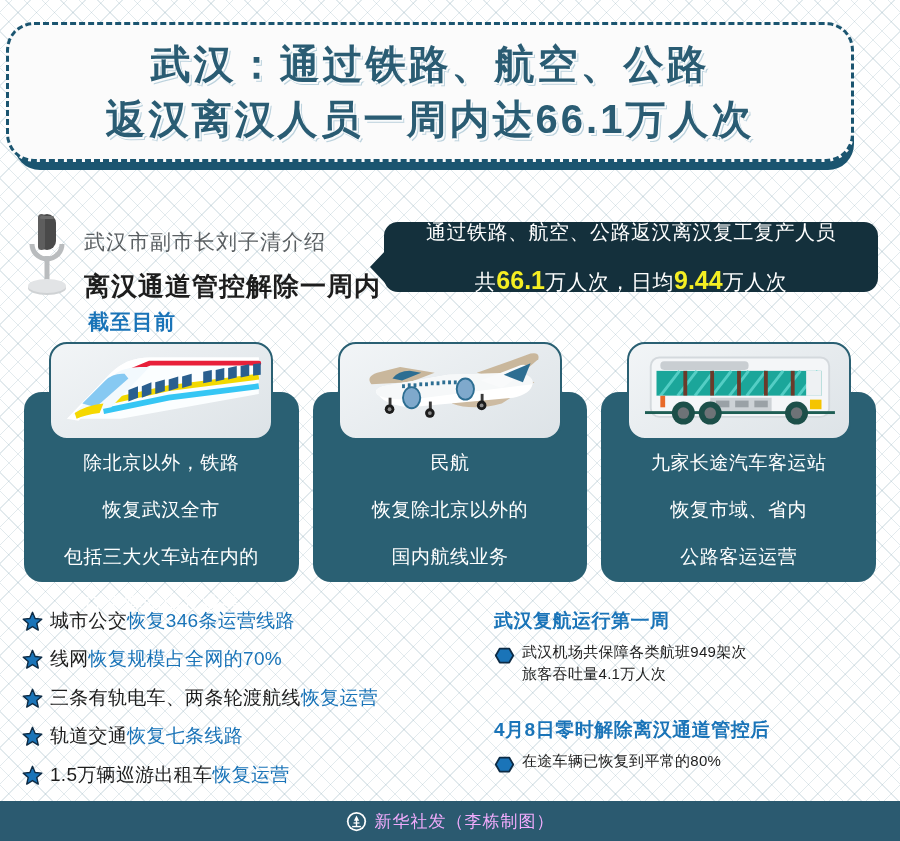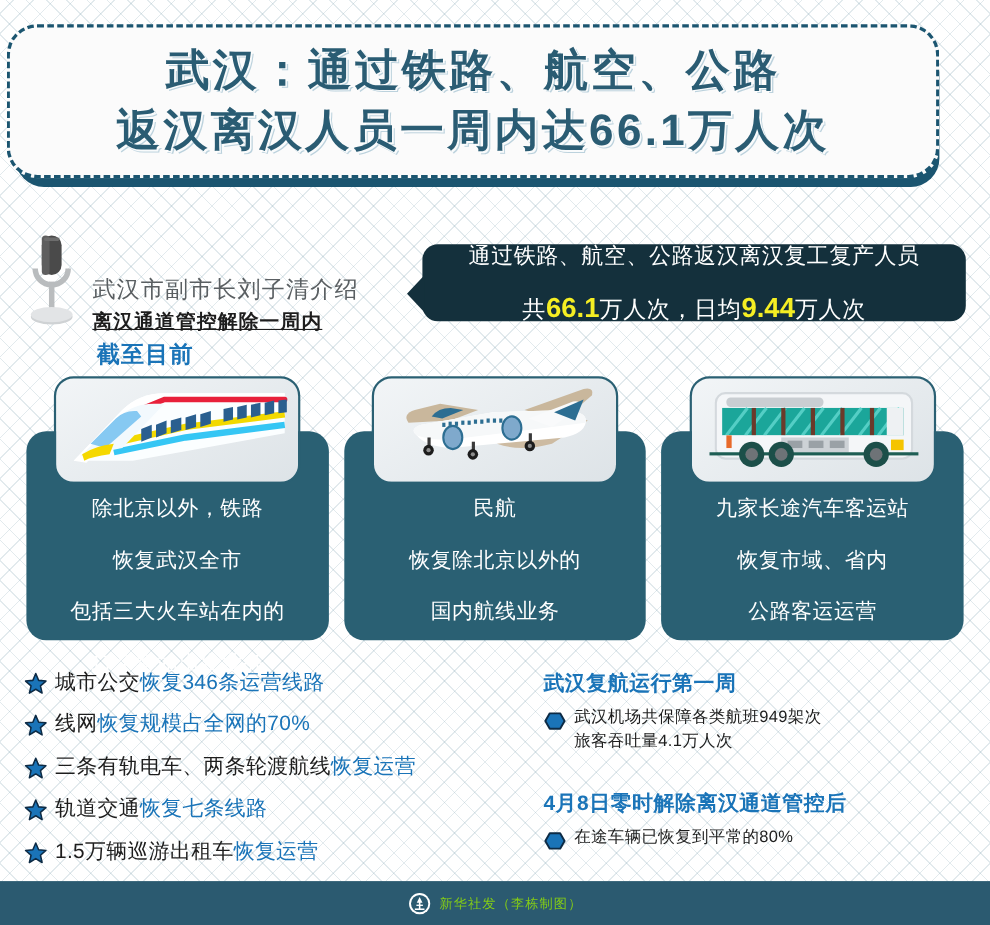--- a/index.html
+++ b/index.html
@@ -69,26 +69,26 @@
   .speaker-lines { padding-top: 6px; }
   .speaker-line-1 {
     color: #5a5f62;
     font-size: 21px;
     letter-spacing: 1px;
     line-height: 1.5;
     white-space: nowrap;
   }
   .speaker-line-2 {
     color: #1d1d1d;
-    font-size: 18px;
+    font-size: 26px;
     font-weight: bold;
     letter-spacing: 1px;
     line-height: 1.5;
-    white-space: nowrap;
-    text-decoration: underline;
+    margin-top: 10px;
+    white-space: nowrap;
   }
 
   
   .callout {
     position: absolute;
     left: 384px; top: 222px; width: 494px; height: 70px;
     background: #14303c;
     border-radius: 14px;
     display: flex;
     flex-direction: column;
@@ -216,22 +216,22 @@
     position: absolute;
     left: 0; bottom: 0; width: 900px; height: 40px;
     background: #2b5a70;
     display: flex;
     align-items: center;
     justify-content: center;
     gap: 8px;
   }
   .footer-logo { width: 21px; height: 21px; flex: none; }
   .footer-text {
-    color: #84cc16;
-    font-size: 12px;
+    color: #f0abfc;
+    font-size: 17px;
     letter-spacing: 1px;
   }
 </style>
 </head>
 <body>
 
 <div id="page">
 
   <div class="title-wrap">
     <div class="title-shadow"></div>

